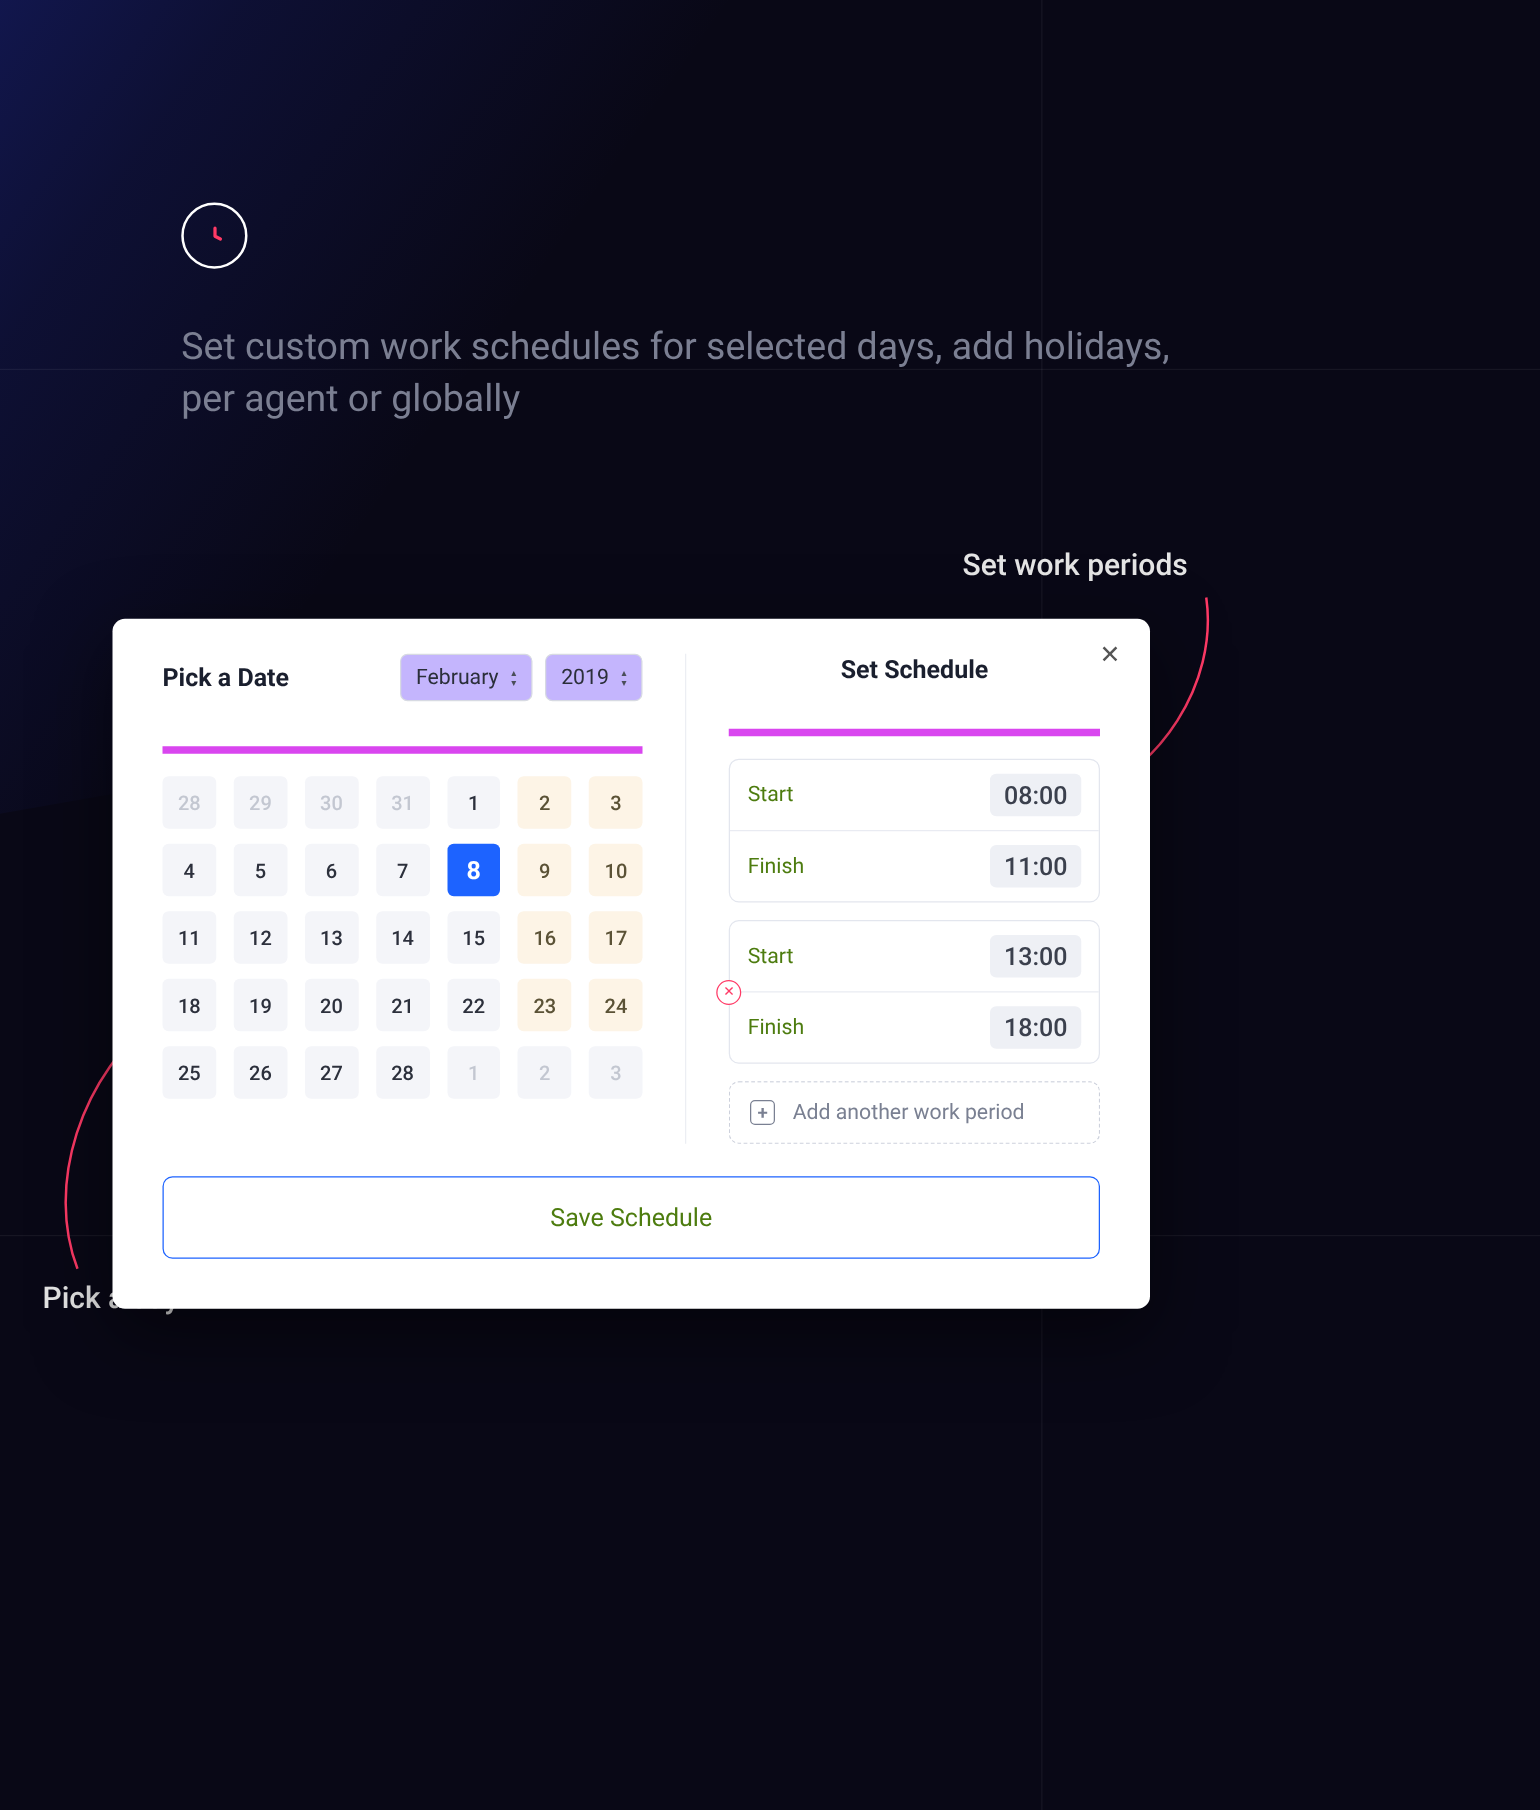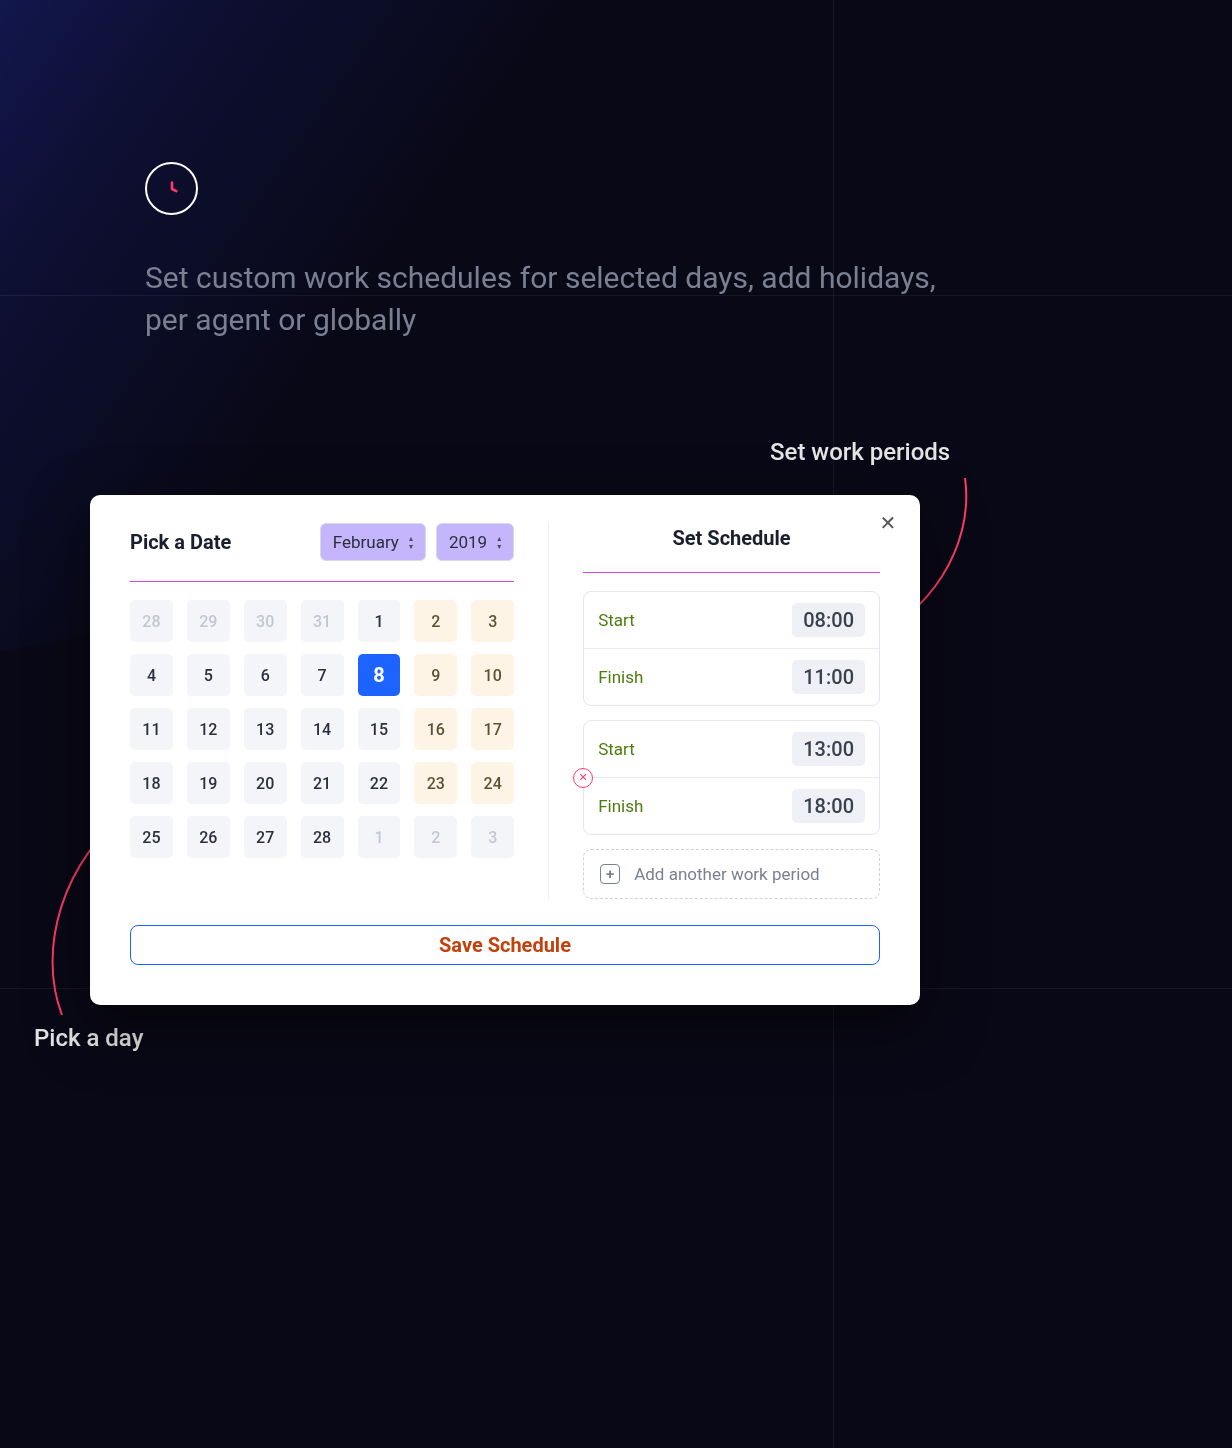--- a/index.html
+++ b/index.html
@@ -91,22 +91,22 @@
   display: flex;
   gap: 34px;
 }
 .col-left { flex: 1.1; }
 .col-right { flex: 0.85; border-left: 1px solid #eceef3; padding-left: 34px; }
 
 .col-header {
   display: flex;
   align-items: center;
   justify-content: space-between;
-  padding-bottom: 20px;
-  border-bottom: 1px solid #d946ef;
+  padding-bottom: 36px;
+  border-bottom: 6px solid #d946ef;
   margin-bottom: 18px;
   min-height: 50px;
 }
 .col-title {
   font-size: 20px;
   font-weight: 700;
   color: #1a1f2e;
 }
 .col-right .col-header { justify-content: center; align-items: center; }
 .selects { display: flex; gap: 10px; }
@@ -201,24 +201,24 @@
   border-radius: 4px;
   display: flex; align-items: center; justify-content: center;
   font-size: 15px; line-height: 1; font-weight: 600;
 }
 
 .save-btn {
   margin-top: 26px;
   width: 100%;
   border: 1.5px solid #1d63ff;
   background: #fff;
-  color: #c2410c;
+  color: #4d7c0f;
   font-size: 20px;
-  font-weight: 700;
-  padding: 7px;
+  font-weight: 400;
+  padding: 20px;
   border-radius: 8px;
   cursor: pointer;
   text-align: center;
 }
 </style>
 </head>
 <body>
 
 <div class="bg-gradient"></div>
 <div class="grid-line-v gv1"></div>

